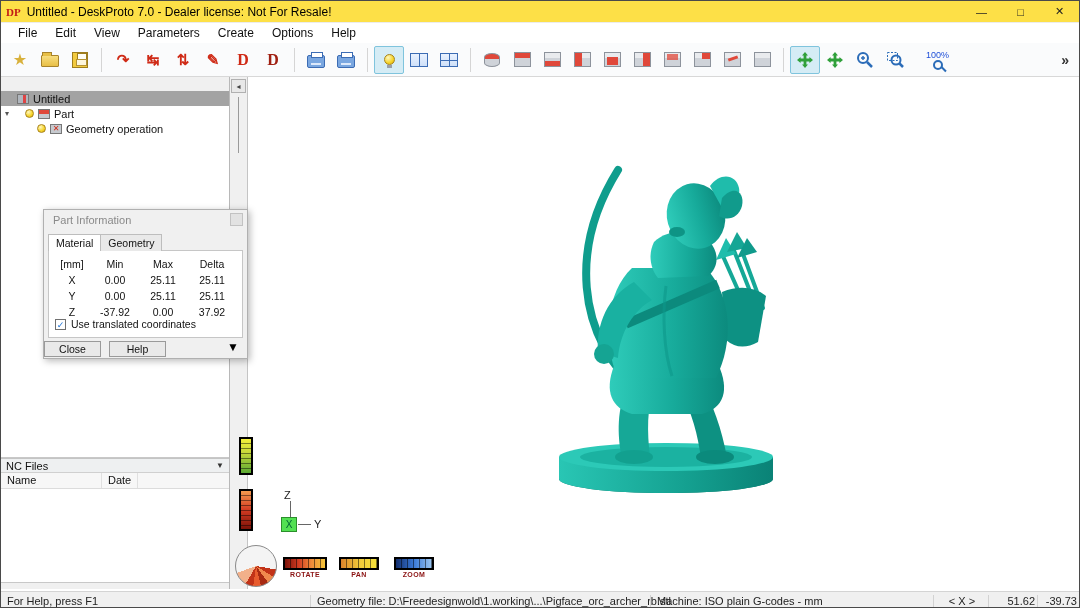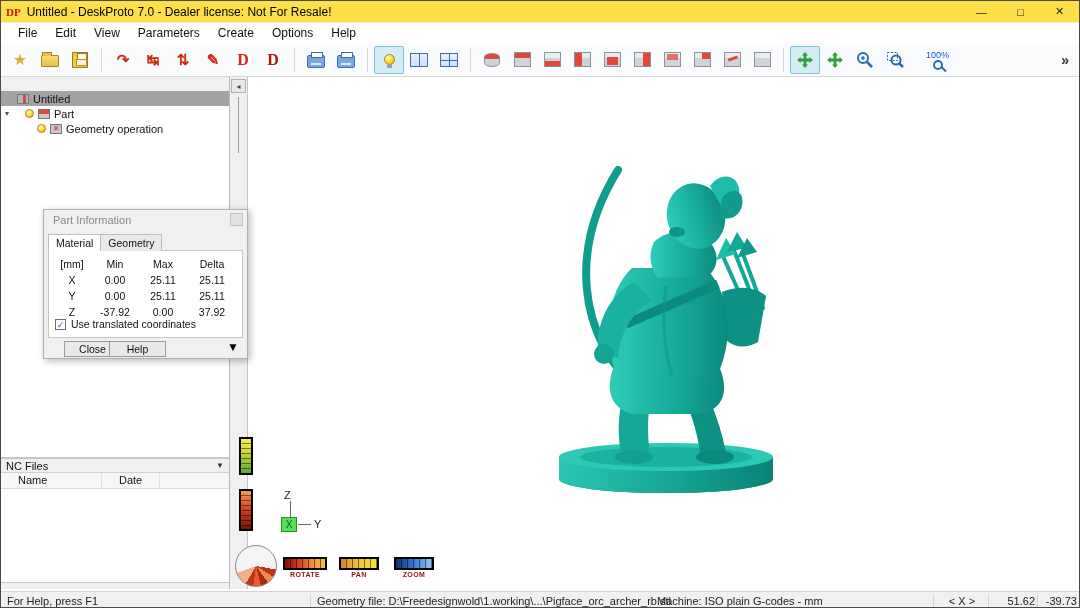--- a/index.html
+++ b/index.html
@@ -64,21 +64,21 @@
   .trow{display:flex;align-items:center;height:15px;gap:4px;padding-left:4px}
   .trow.sel{background:#a3a3a3}
   .expander{font-size:8px;color:#555;width:8px}
   .minibulb{width:9px;height:9px;border-radius:50%;background:radial-gradient(circle at 35% 30%,#fff7c0,#f5d327 60%,#d8a912);border:1px solid #a8831c;flex:0 0 auto}
   .proj-ic{width:12px;height:10px;background:linear-gradient(90deg,#b0b6bd 0 5px,#d44 5px 8px,#b0b6bd 8px);border:1px solid #777;flex:0 0 auto}
   .part-ic{width:12px;height:10px;background:linear-gradient(180deg,#e0483a 0 4px,#c6cacf 4px);border:1px solid #777;flex:0 0 auto}
   .geo-ic{width:12px;height:10px;background:#c6cacf;border:1px solid #777;color:#cf2a16;font-size:8px;line-height:8px;text-align:center;flex:0 0 auto}
   .nc-header{position:absolute;top:381px;left:0;right:0;height:15px;background:#eef0f1;border-top:1px solid #c4c4c4;border-bottom:1px solid #d0d0d0;display:flex;align-items:center;padding:0 5px;font-size:11px}
   .nc-dd{margin-left:auto;font-size:8px;color:#333}
   .nc-cols{position:absolute;top:396px;left:0;right:0;height:16px;display:flex;background:#f7f7f7;border-bottom:1px solid #dcdcdc}
-  .nc-col{padding:1px 17px;font-size:11px;border-right:1px solid #e0e0e0}
+  .nc-col{padding:1px 6px;font-size:11px;border-right:1px solid #e0e0e0}
   .nc-col.name{width:101px}
   .nc-list{position:absolute;top:412px;left:0;right:0;height:94px;background:#fff;border-bottom:1px solid #c8c8c8}
 
   
   .strip{position:absolute;left:229px;top:76px;width:18px;height:512px;background:#f0f0f0;border-right:1px solid #c4c4c4}
   .collapse-btn{position:absolute;top:2px;left:1px;width:15px;height:14px;background:#e8e8e8;border:1px solid #b0b0b0;font-size:8px;display:flex;align-items:center;justify-content:center;color:#444}
   .splitter{position:absolute;top:20px;left:8px;width:1px;height:56px;background:#9a9a9a}
 
   
   .viewport{position:absolute;left:247px;top:76px;right:0;height:512px;background:#fff}
@@ -117,21 +117,21 @@
   .tabs{position:absolute;top:24px;left:4px;display:flex;z-index:2}
   .tab{padding:2px 7px;font-size:10.5px;border:1px solid #bdbdbd;background:#e9e9e9;border-bottom:none;margin-right:-1px}
   .tab.active{background:#fff}
   .tabpage{position:absolute;top:40px;left:4px;right:4px;height:88px;background:#fff;border:1px solid #c6c6c6}
   .pi-table{position:absolute;top:7px;left:4px;display:grid;grid-template-columns:42px 48px 48px 50px;row-gap:4px;font-size:10.5px}
   .c{text-align:center;padding-right:8px}
   .c.l{text-align:center;padding-left:4px}
   .chkrow{position:absolute;bottom:7px;left:6px;display:flex;align-items:center;gap:5px;font-size:10.5px}
   .chk{width:11px;height:11px;border:1px solid #707070;background:#fff;font-size:9px;line-height:10px;text-align:center;color:#1a6fd4}
   .dlg-btn{position:absolute;width:57px;height:16px;font-size:10.5px;background:#e9e9e9;border:1px solid #9a9a9a;text-align:center;line-height:14px;top:131px}
-  .dlg-btn.close{left:20px}
+  .dlg-btn.close{left:0}
   .dlg-btn.help{left:65px}
   .dlg-more{position:absolute;right:8px;top:130px;font-size:12px;color:#000}
 
   
   .statusbar{position:absolute;bottom:0;left:0;right:0;height:16px;background:#f0f0f0;border-top:1px solid #d4d4d4;font-size:11px;color:#222}
   .statusbar span{position:absolute;top:3px;white-space:nowrap}
   .sb-help{left:6px}
   .sb-geo{left:316px}
   .sb-machine{left:656px}
   .sb-axis{left:938px;width:46px;text-align:center}

